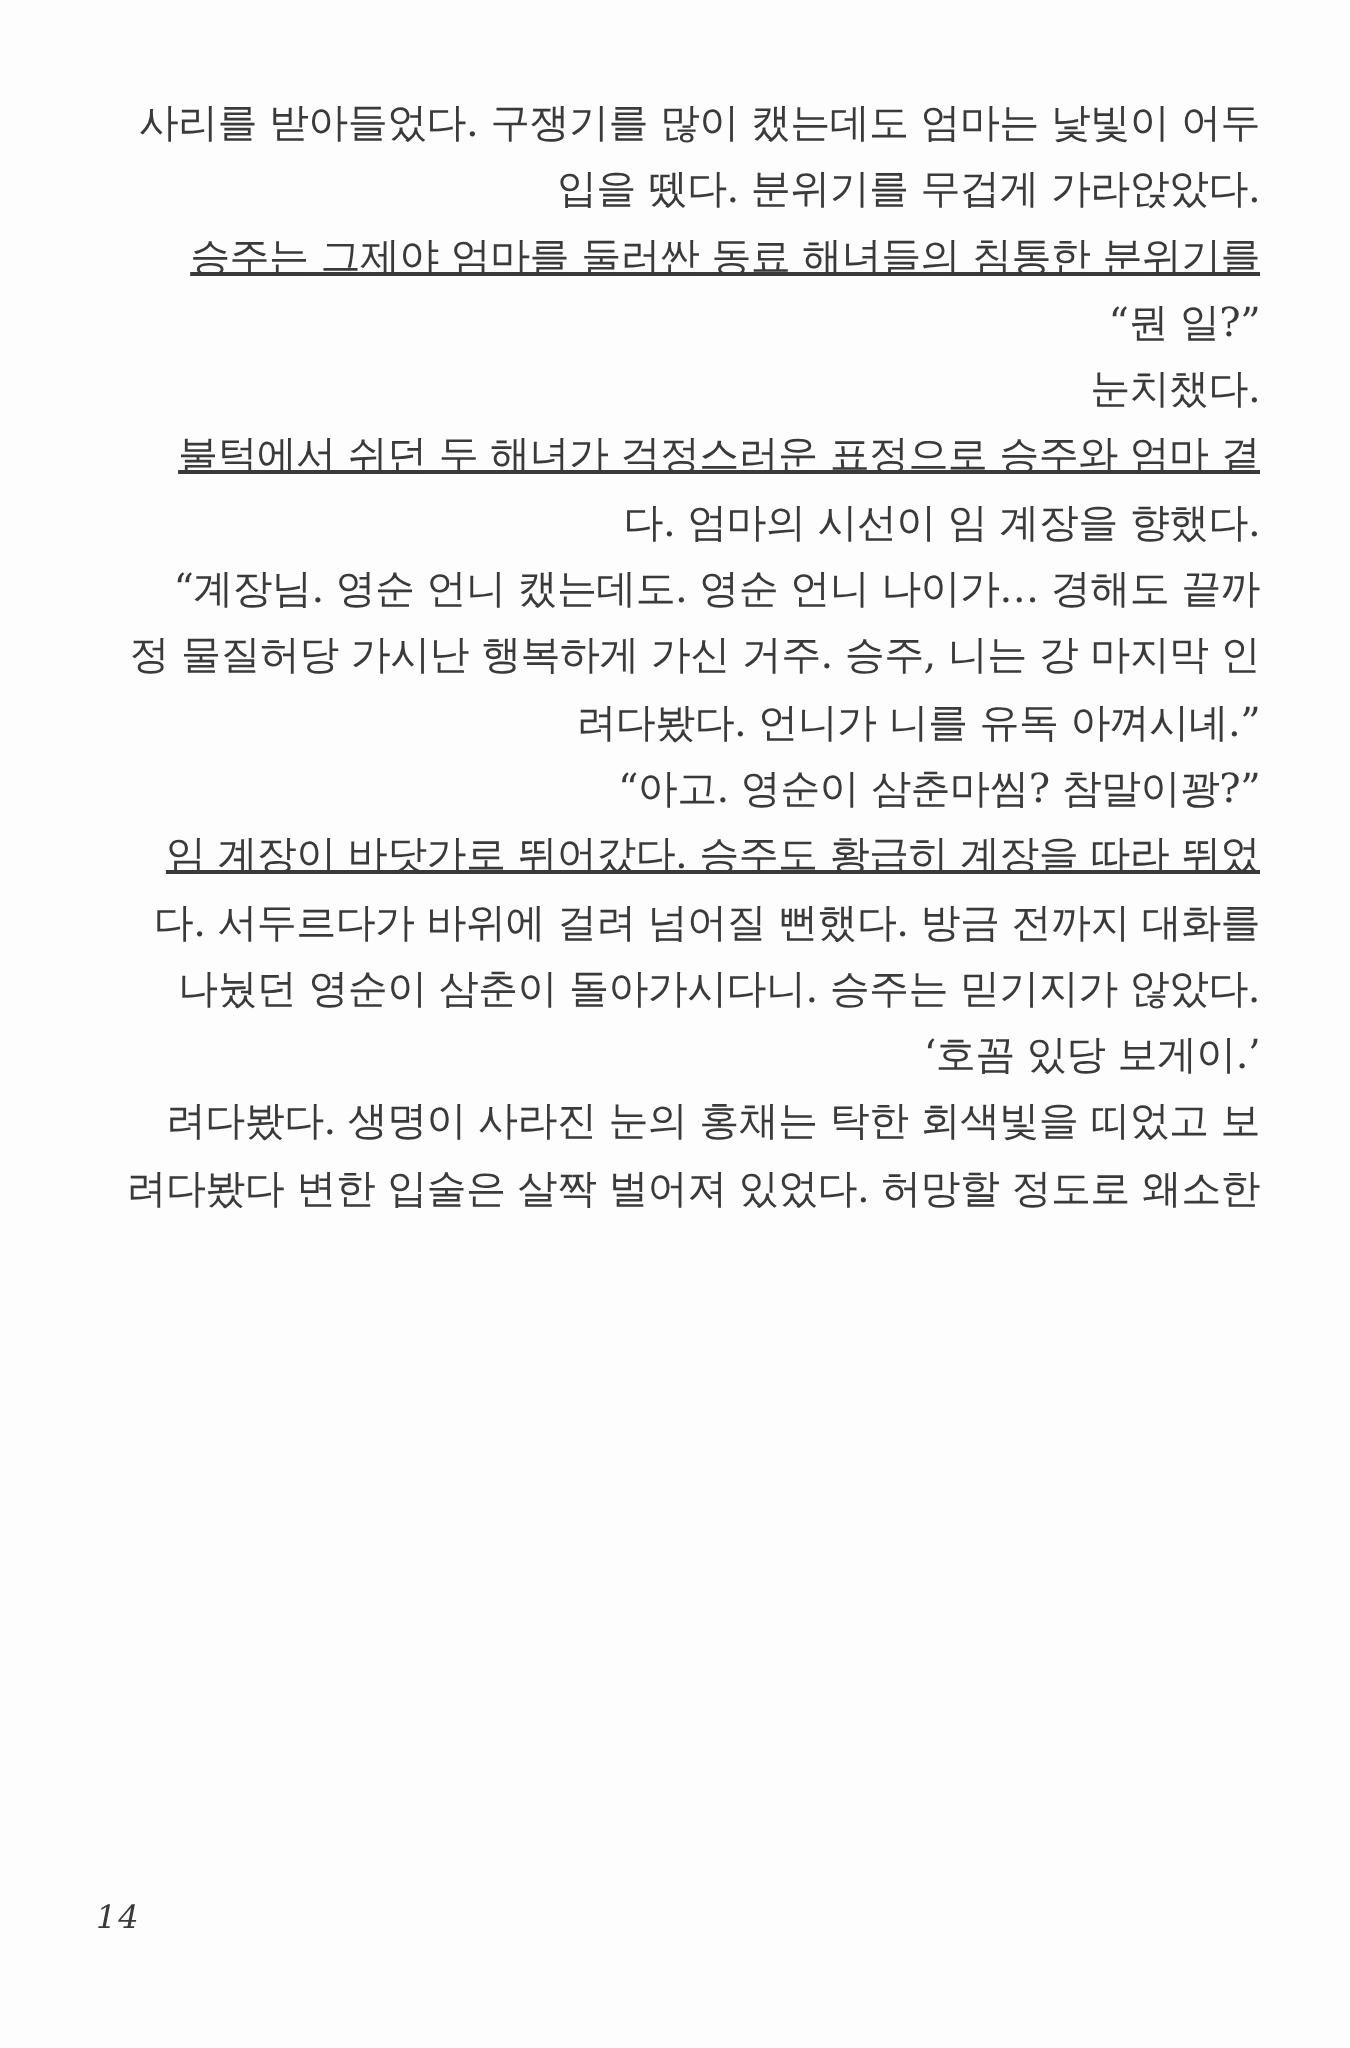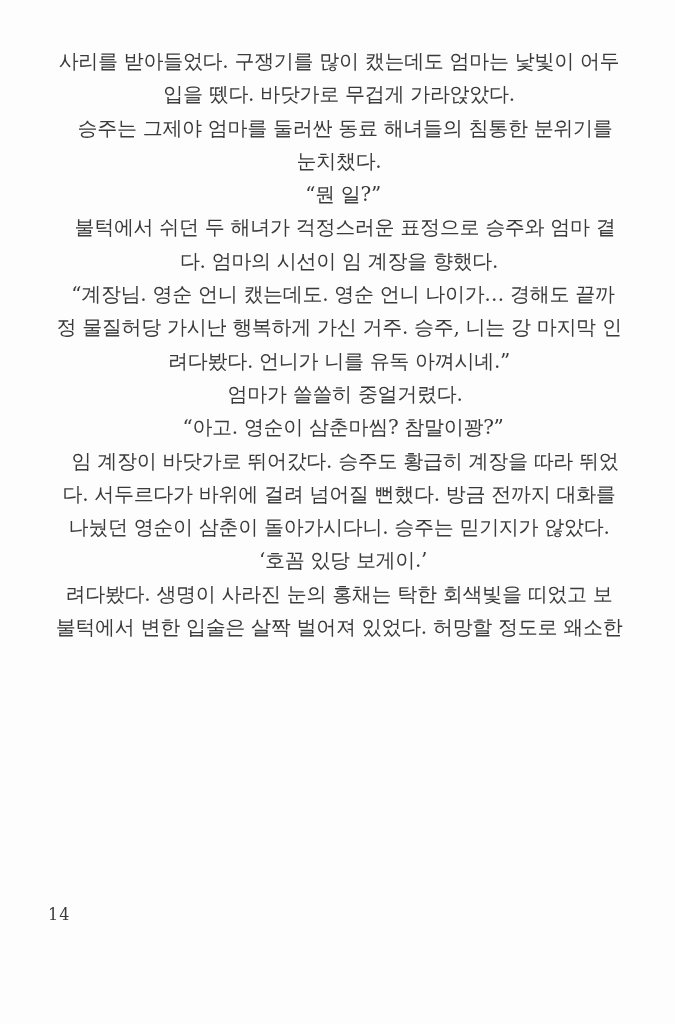--- a/index.html
+++ b/index.html
@@ -22,52 +22,52 @@
     left: 48px;
     width: 582px;
     color: #3a3a3a;
     font-size: 20px;
     line-height: 33.3px;
     letter-spacing: -0.3px;
   }
   .line {
     white-space: pre;
     overflow: hidden;
-    text-align: center;
+    text-align: right;
   }
-  .line.indent { text-indent: 12px; }
+  .line.indent { text-indent: 12px; text-decoration: underline; }
   .line.indent-q { text-indent: 8px; }
   .page-number {
     position: absolute;
     left: 48px;
-    top: 905px;
+    top: 949px;
     font-size: 16px;
     letter-spacing: 1px;
     color: #3a3a3a;
     font-variant-numeric: oldstyle-nums;
+    font-style: italic;
   }
 </style>
 </head>
 <body>
 
 <div class="page">
   <div class="text-block">
     <div class="line">사리를 받아들었다. 구쟁기를 많이 캤는데도 엄마는 낯빛이 어두</div>
-    <div class="line">입을 뗐다. 바닷가로 무겁게 가라앉았다.</div>
+    <div class="line">입을 뗐다. 분위기를 무겁게 가라앉았다.</div>
     <div class="line indent">승주는 그제야 엄마를 둘러싼 동료 해녀들의 침통한 분위기를</div>
+    <div class="line indent-q">“뭔 일?”</div>
     <div class="line">눈치챘다.</div>
-    <div class="line indent-q">“뭔 일?”</div>
     <div class="line indent">불턱에서 쉬던 두 해녀가 걱정스러운 표정으로 승주와 엄마 곁</div>
     <div class="line">다. 엄마의 시선이 임 계장을 향했다.</div>
     <div class="line indent-q">“계장님. 영순 언니 캤는데도. 영순 언니 나이가… 경해도 끝까</div>
     <div class="line">정 물질허당 가시난 행복하게 가신 거주. 승주, 니는 강 마지막 인</div>
     <div class="line">려다봤다. 언니가 니를 유독 아껴시녜.”</div>
-    <div class="line indent">엄마가 쓸쓸히 중얼거렸다.</div>
     <div class="line indent-q">“아고. 영순이 삼춘마씸? 참말이꽝?”</div>
     <div class="line indent">임 계장이 바닷가로 뛰어갔다. 승주도 황급히 계장을 따라 뛰었</div>
     <div class="line">다. 서두르다가 바위에 걸려 넘어질 뻔했다. 방금 전까지 대화를</div>
     <div class="line">나눴던 영순이 삼춘이 돌아가시다니. 승주는 믿기지가 않았다.</div>
     <div class="line indent-q">‘호꼼 있당 보게이.’</div>
     <div class="line">려다봤다. 생명이 사라진 눈의 홍채는 탁한 회색빛을 띠었고 보</div>
-    <div class="line">불턱에서 변한 입술은 살짝 벌어져 있었다. 허망할 정도로 왜소한</div>
+    <div class="line">려다봤다 변한 입술은 살짝 벌어져 있었다. 허망할 정도로 왜소한</div>
   </div>
   <div class="page-number">14</div>
 </div>
 
 </body></html>

